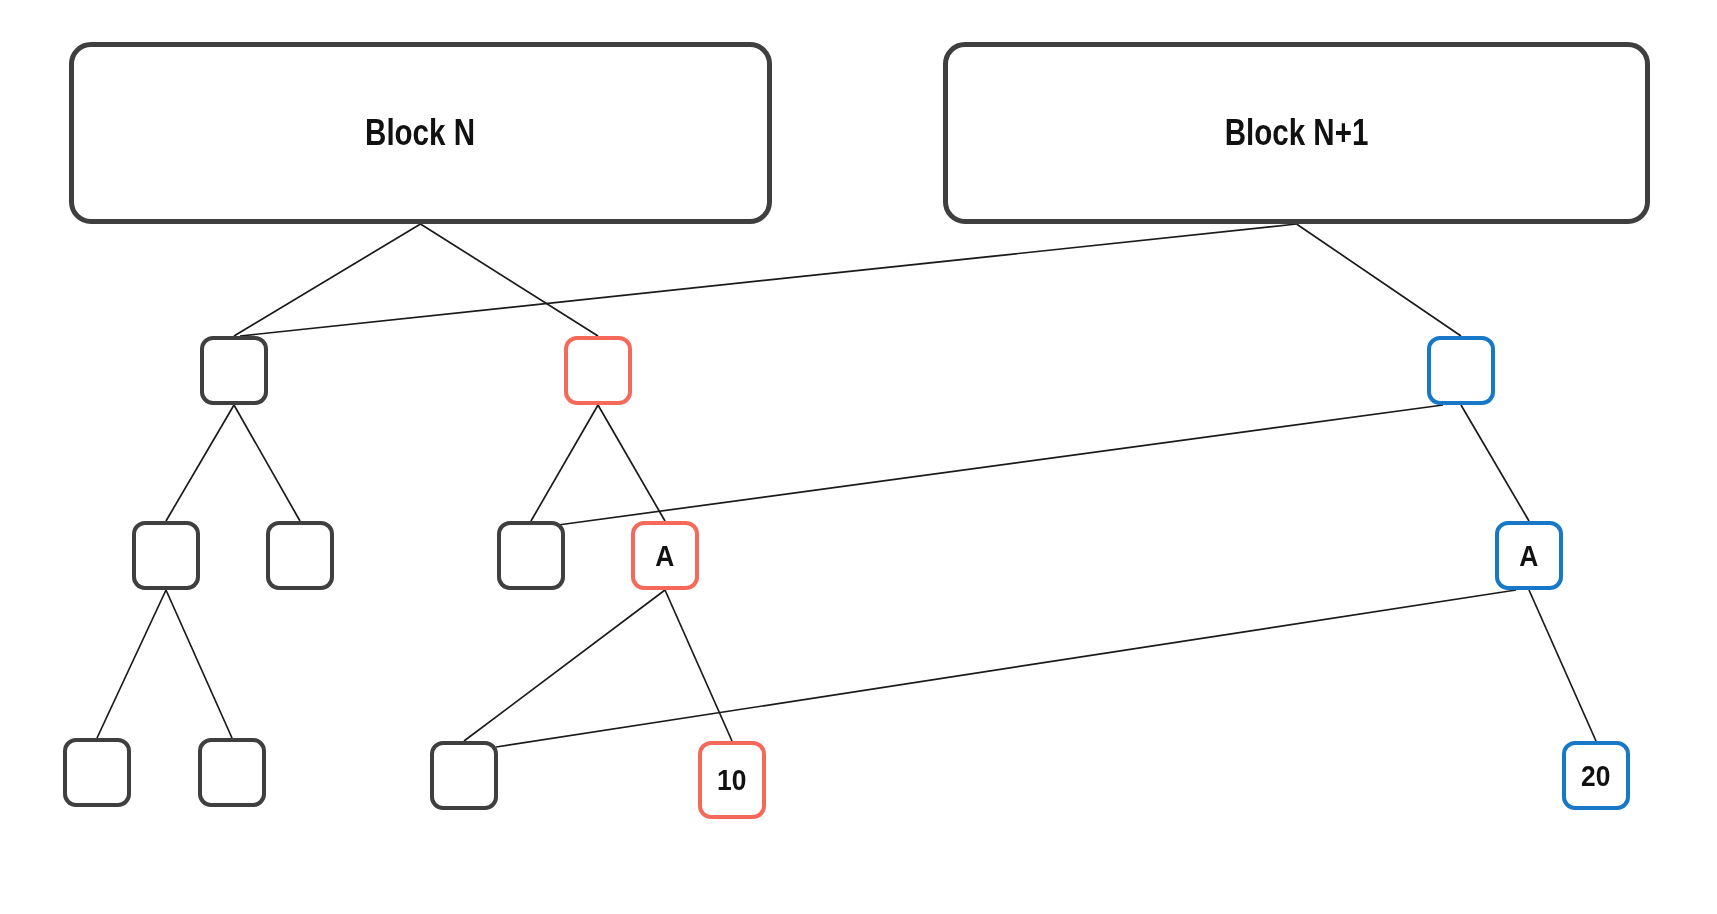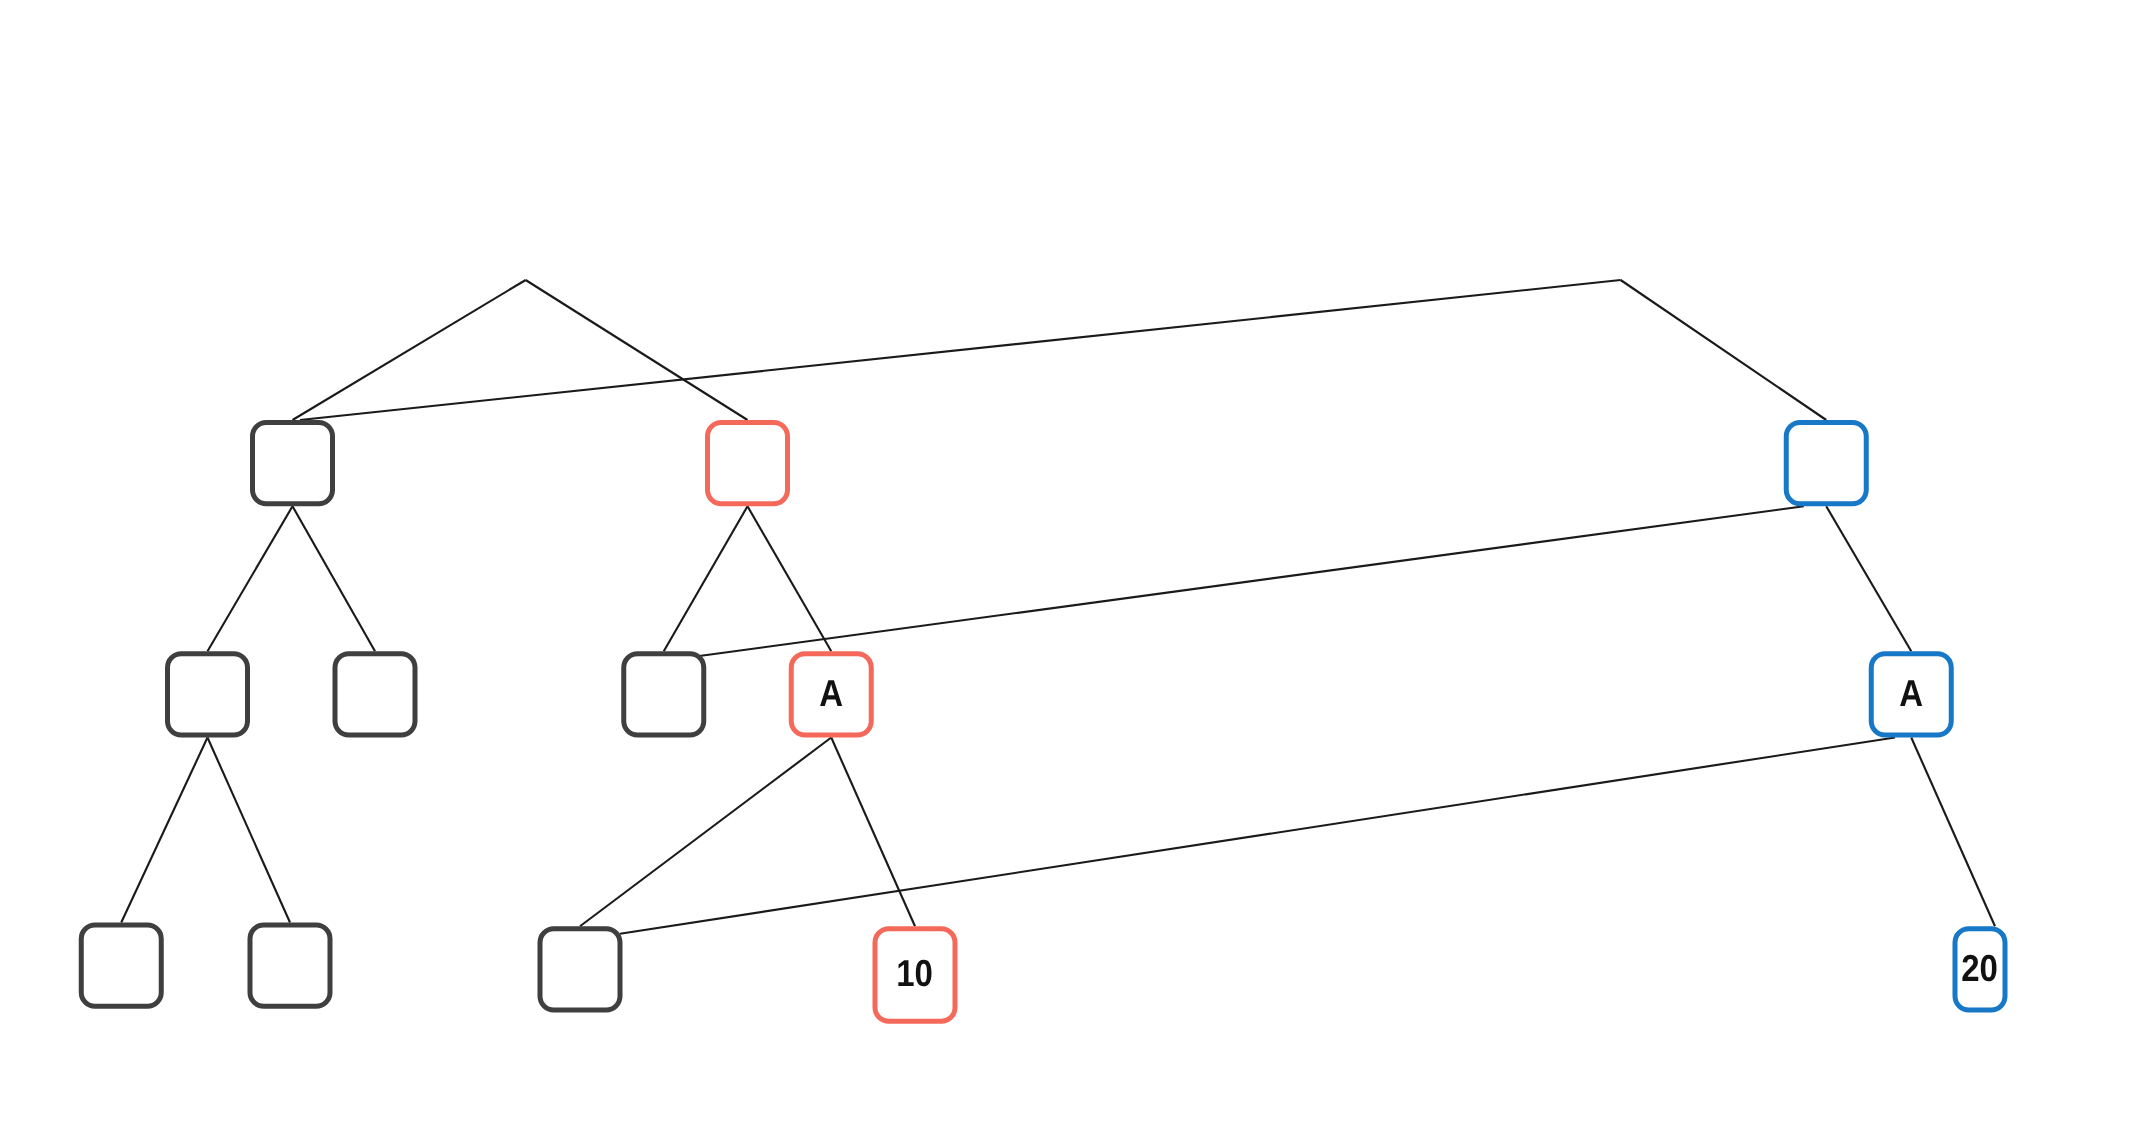--- a/index.html
+++ b/index.html
@@ -70,20 +70,26 @@
       <line x1="598" y1="405" x2="531" y2="521" stroke="#1a1a1a" stroke-width="1.7"></line>
       <line x1="598" y1="405" x2="665" y2="521" stroke="#1a1a1a" stroke-width="1.7"></line>
       <line x1="1443" y1="405" x2="558" y2="525" stroke="#1a1a1a" stroke-width="1.7"></line>
       <line x1="1461" y1="405" x2="1529" y2="521" stroke="#1a1a1a" stroke-width="1.7"></line>
       <line x1="665" y1="590" x2="464" y2="741" stroke="#1a1a1a" stroke-width="1.7"></line>
       <line x1="665" y1="590" x2="732" y2="741" stroke="#1a1a1a" stroke-width="1.7"></line>
       <line x1="1516" y1="590" x2="496" y2="747" stroke="#1a1a1a" stroke-width="1.7"></line>
       <line x1="1529" y1="590" x2="1596" y2="741" stroke="#1a1a1a" stroke-width="1.7"></line>
     </svg>
 
+<div class="shape block" style="left: 69px; top: 42px; width: 703px; height: 182px; border-color: rgb(63, 63, 63);">
+      <span class="lbl" style="color: rgb(17, 17, 17);">Block N</span>
+    </div>
+    <div class="shape block" style="left: 943px; top: 42px; width: 707px; height: 182px; border-color: rgb(63, 63, 63);">
+      <span class="lbl" style="color: rgb(17, 17, 17);">Block N+1</span>
+    </div>
     <div class="shape node" style="left: 200px; top: 336px; width: 68px; height: 69px; border-color: rgb(63, 63, 63);">
       <span class="lbl" style="color: rgb(17, 17, 17);"></span>
     </div>
     <div class="shape node" style="left: 564px; top: 336px; width: 68px; height: 69px; border-color: rgb(244, 105, 90);">
       <span class="lbl" style="color: rgb(17, 17, 17);"></span>
     </div>
     <div class="shape node" style="left: 1427px; top: 336px; width: 68px; height: 69px; border-color: rgb(24, 120, 200);">
       <span class="lbl" style="color: rgb(17, 17, 17);"></span>
     </div>
     <div class="shape node" style="left: 132px; top: 521px; width: 68px; height: 69px; border-color: rgb(63, 63, 63);">
@@ -106,16 +112,16 @@
     </div>
     <div class="shape node" style="left: 198px; top: 738px; width: 68px; height: 69px; border-color: rgb(63, 63, 63);">
       <span class="lbl" style="color: rgb(17, 17, 17);"></span>
     </div>
     <div class="shape node" style="left: 430px; top: 741px; width: 68px; height: 69px; border-color: rgb(63, 63, 63);">
       <span class="lbl" style="color: rgb(17, 17, 17);"></span>
     </div>
     <div class="shape node" style="left: 698px; top: 741px; width: 68px; height: 78px; border-color: rgb(244, 105, 90);">
       <span class="lbl" style="color: rgb(17, 17, 17);">10</span>
     </div>
-    <div class="shape node" style="left: 1562px; top: 741px; width: 44px; height: 69px; border-color: rgb(24, 120, 200);">
+    <div class="shape node" style="left: 1562px; top: 741px; width: 68px; height: 69px; border-color: rgb(24, 120, 200);">
       <span class="lbl" style="color: rgb(17, 17, 17);">20</span>
     </div>
   </div>
 
 </body></html>

